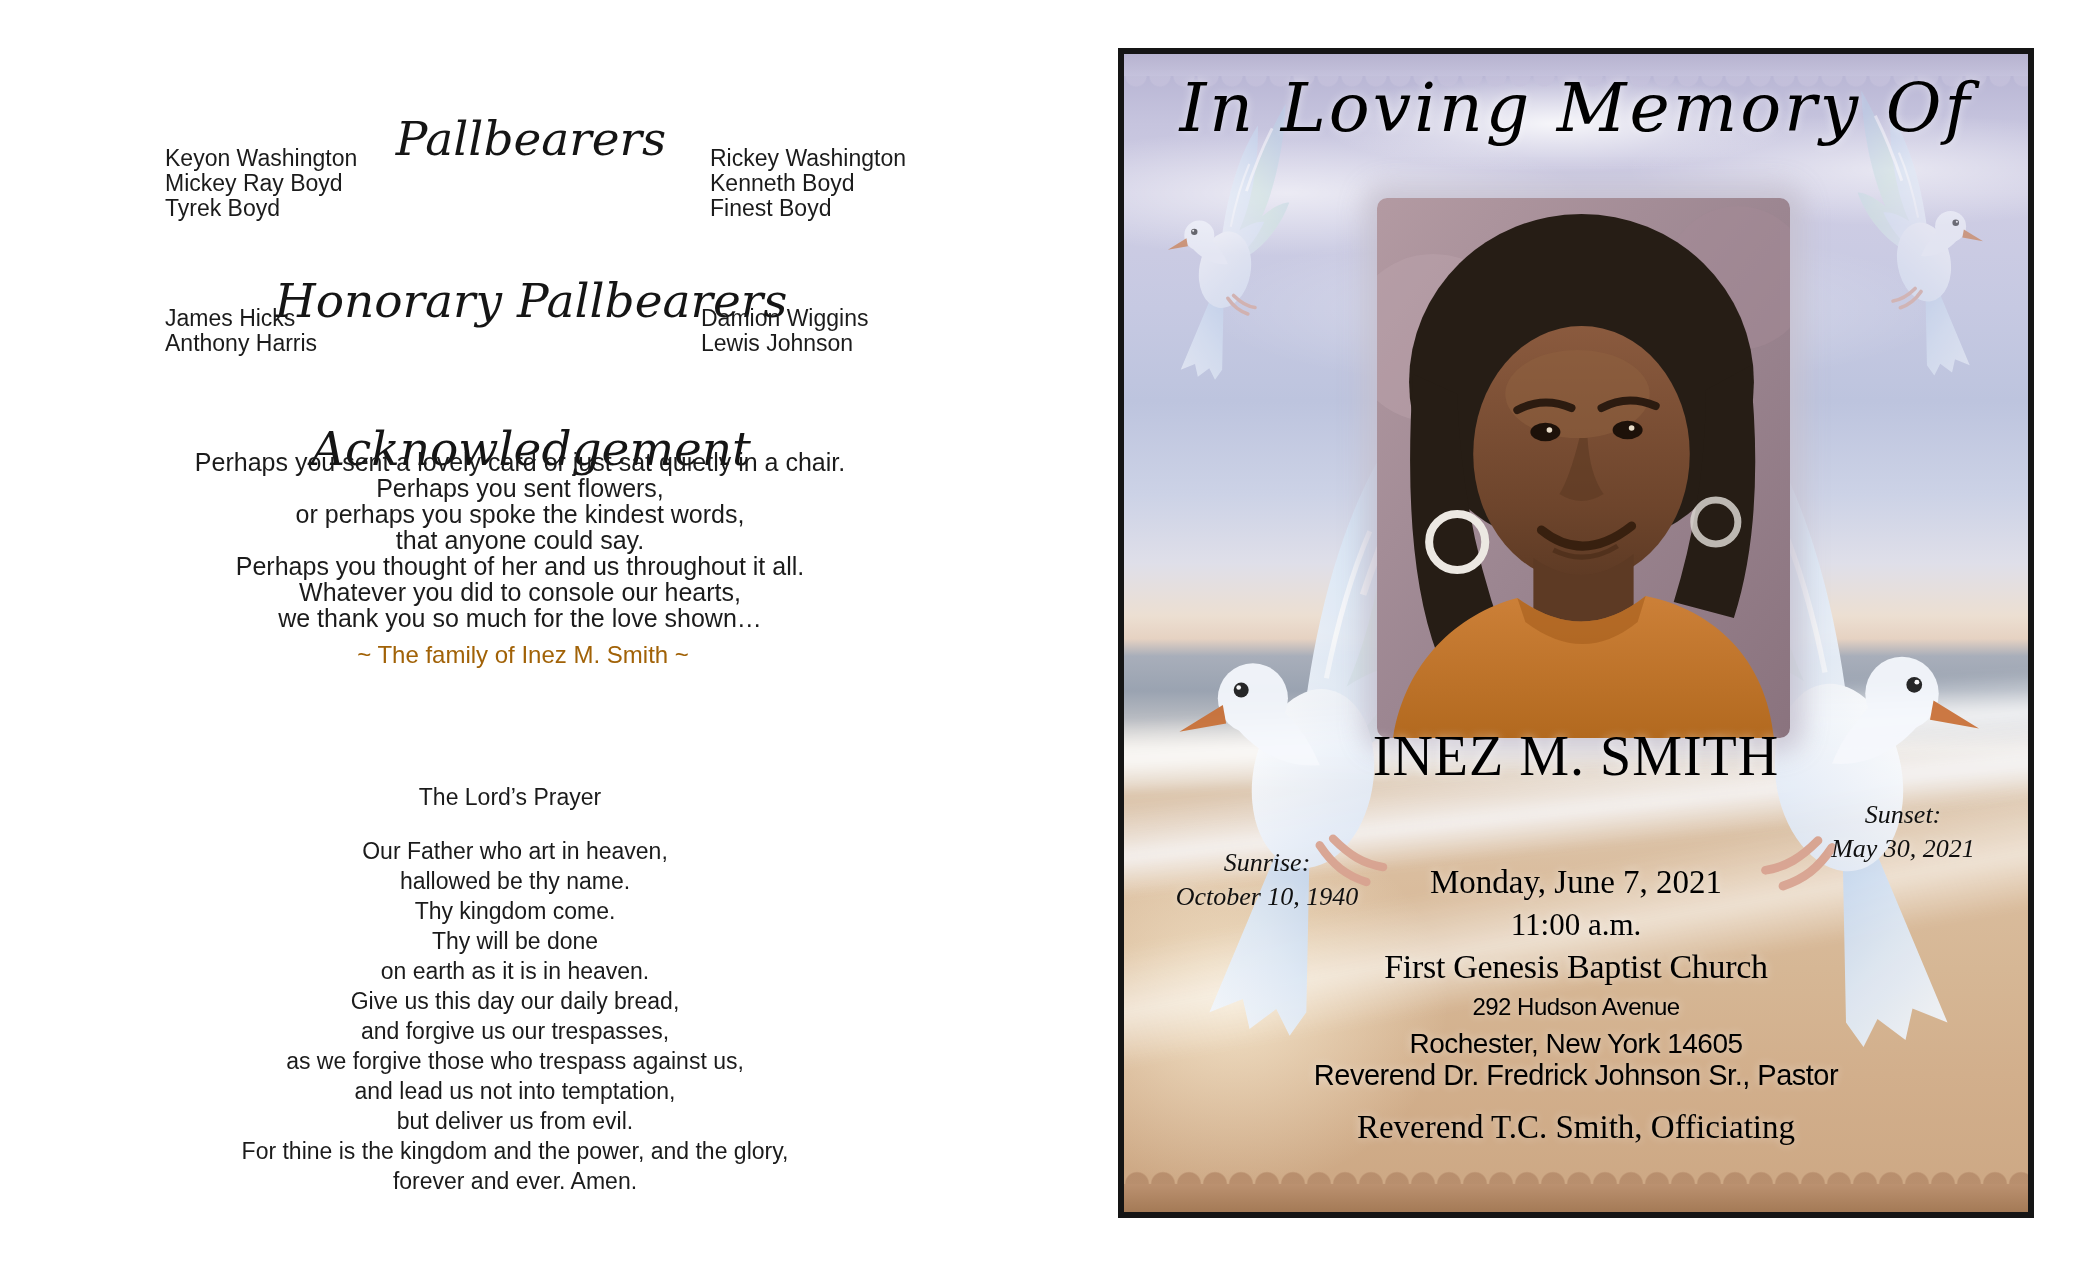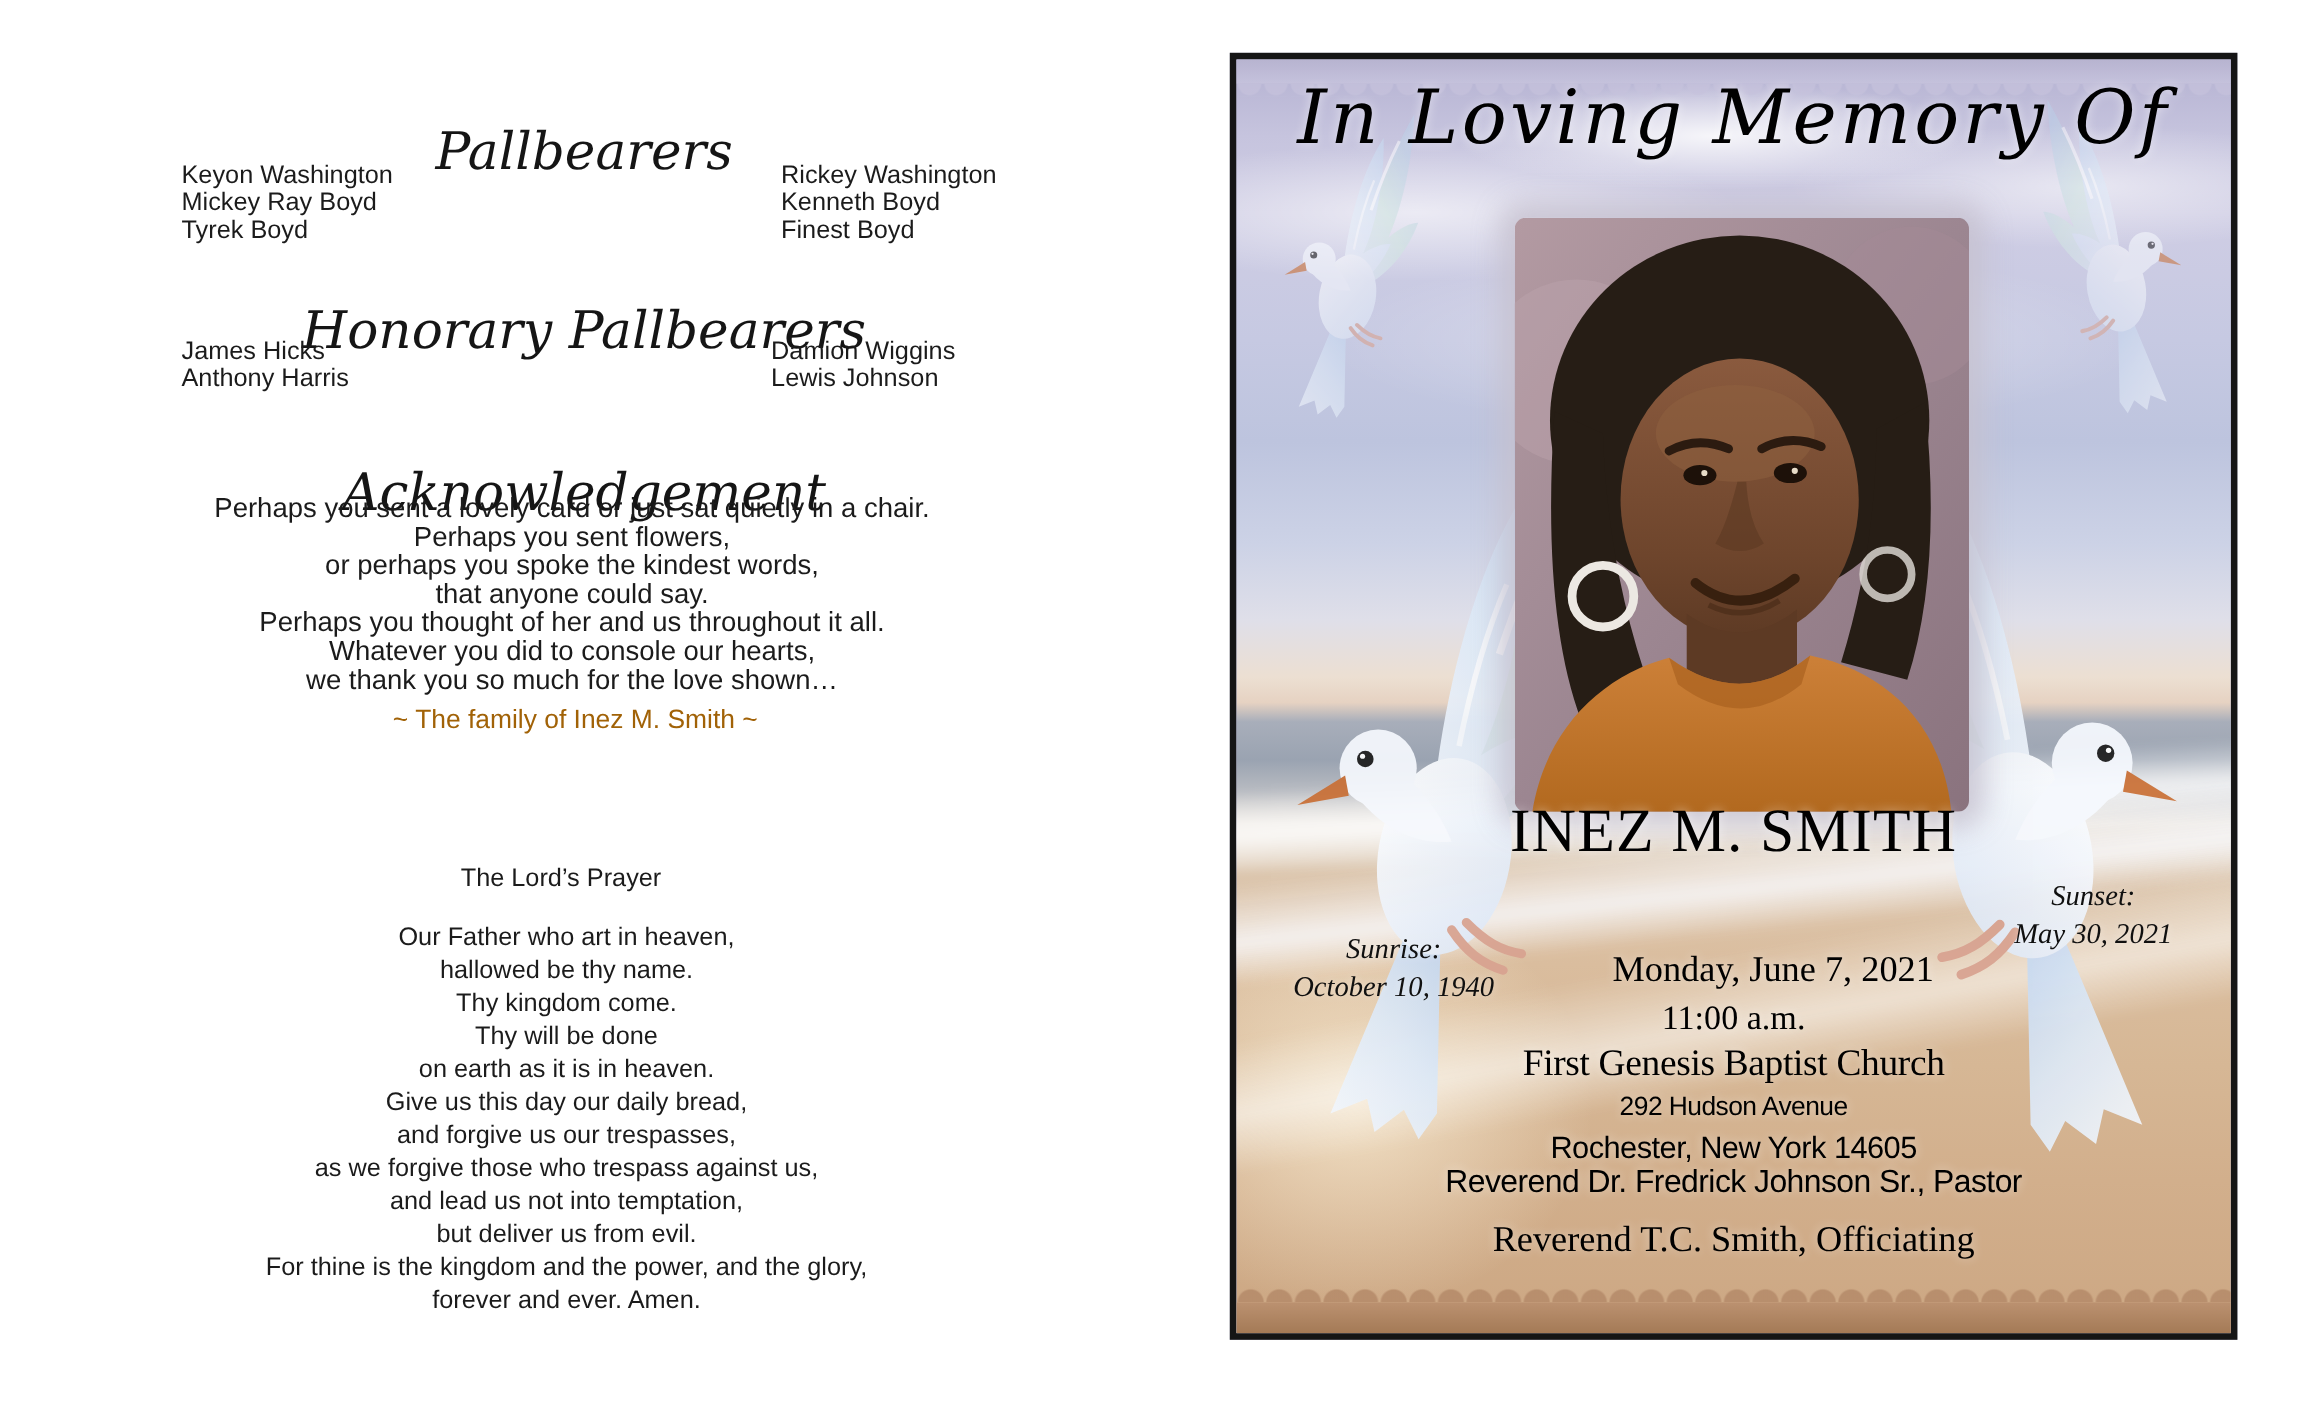--- a/index.html
+++ b/index.html
@@ -67,21 +67,21 @@
   .cv-text{position:absolute;left:0;width:904px;text-align:center;z-index:5;color:#000000;
            text-shadow:0 0 10px rgba(255,255,255,.55);}
   .cv-title{top:14px;font-family:"DejaVu Serif",serif;font-style:italic;font-weight:500;
             font-size:68px;letter-spacing:3px;}
   .cv-name{top:670px;font-family:"Liberation Serif",serif;font-size:56px;letter-spacing:1px;}
   .sun-block{position:absolute;z-index:5;width:220px;text-align:center;top:744px;
              font-family:"Liberation Serif",serif;font-style:italic;font-size:26px;line-height:34px;
              color:#101010;text-shadow:0 0 8px rgba(255,255,255,.5);}
   .sun-left{left:33px;margin-top:48px;}
   .sun-right{left:669px;}
-  .cv-date{top:810px;font-family:"Liberation Serif",serif;font-size:33px;padding-left:36px;}
+  .cv-date{top:810px;font-family:"Liberation Serif",serif;font-size:33px;}
   .cv-time{top:853px;font-family:"Liberation Serif",serif;font-size:31px;}
   .cv-church{top:894px;font-family:"Liberation Serif",serif;font-size:34px;letter-spacing:-.3px;}
   .cv-addr1{top:939px;font-size:24px;letter-spacing:-.5px;}
   .cv-addr2{top:974px;font-size:28px;letter-spacing:-.5px;}
   .cv-pastor{top:1005px;font-size:29px;letter-spacing:-.5px;}
   .cv-officiant{top:1055px;font-family:"Liberation Serif",serif;font-size:33px;}
 </style>
 </head>
 <body>
 

